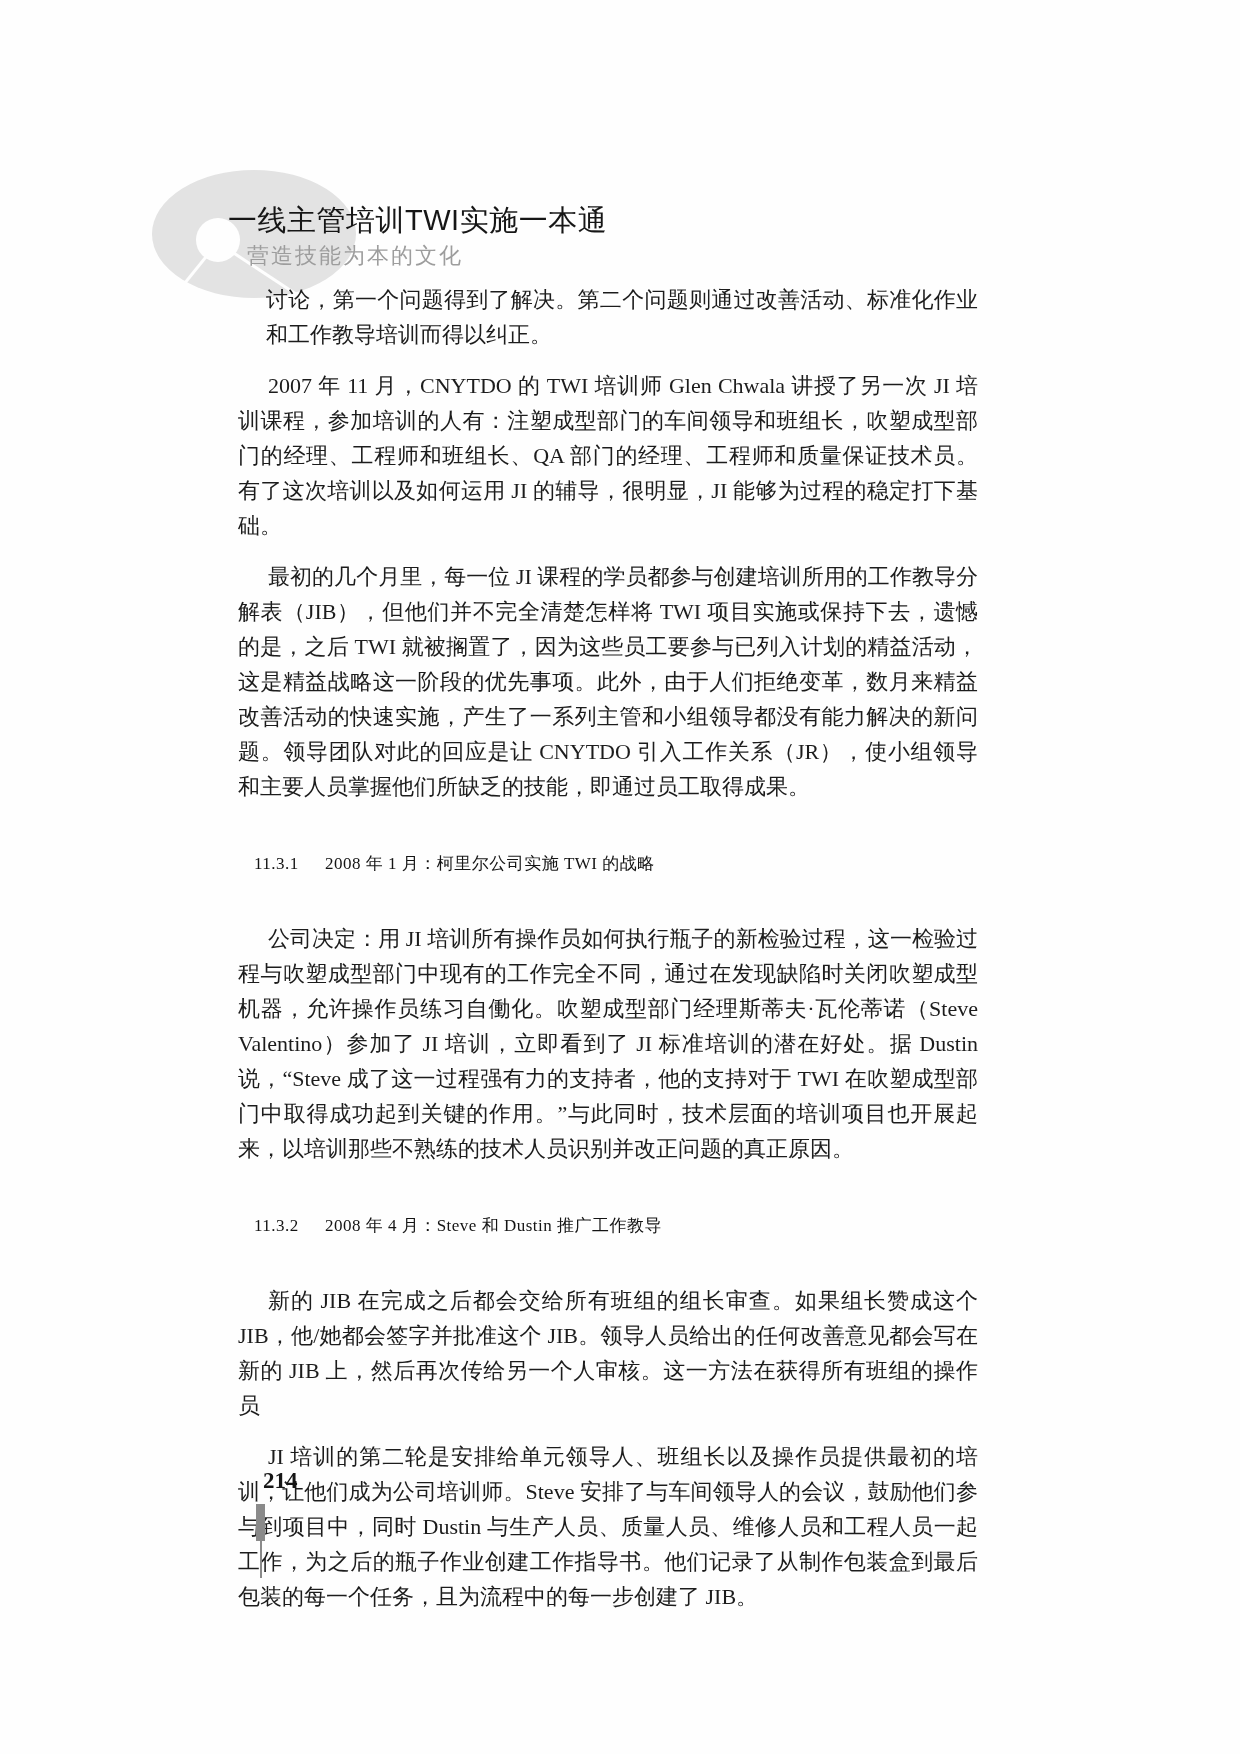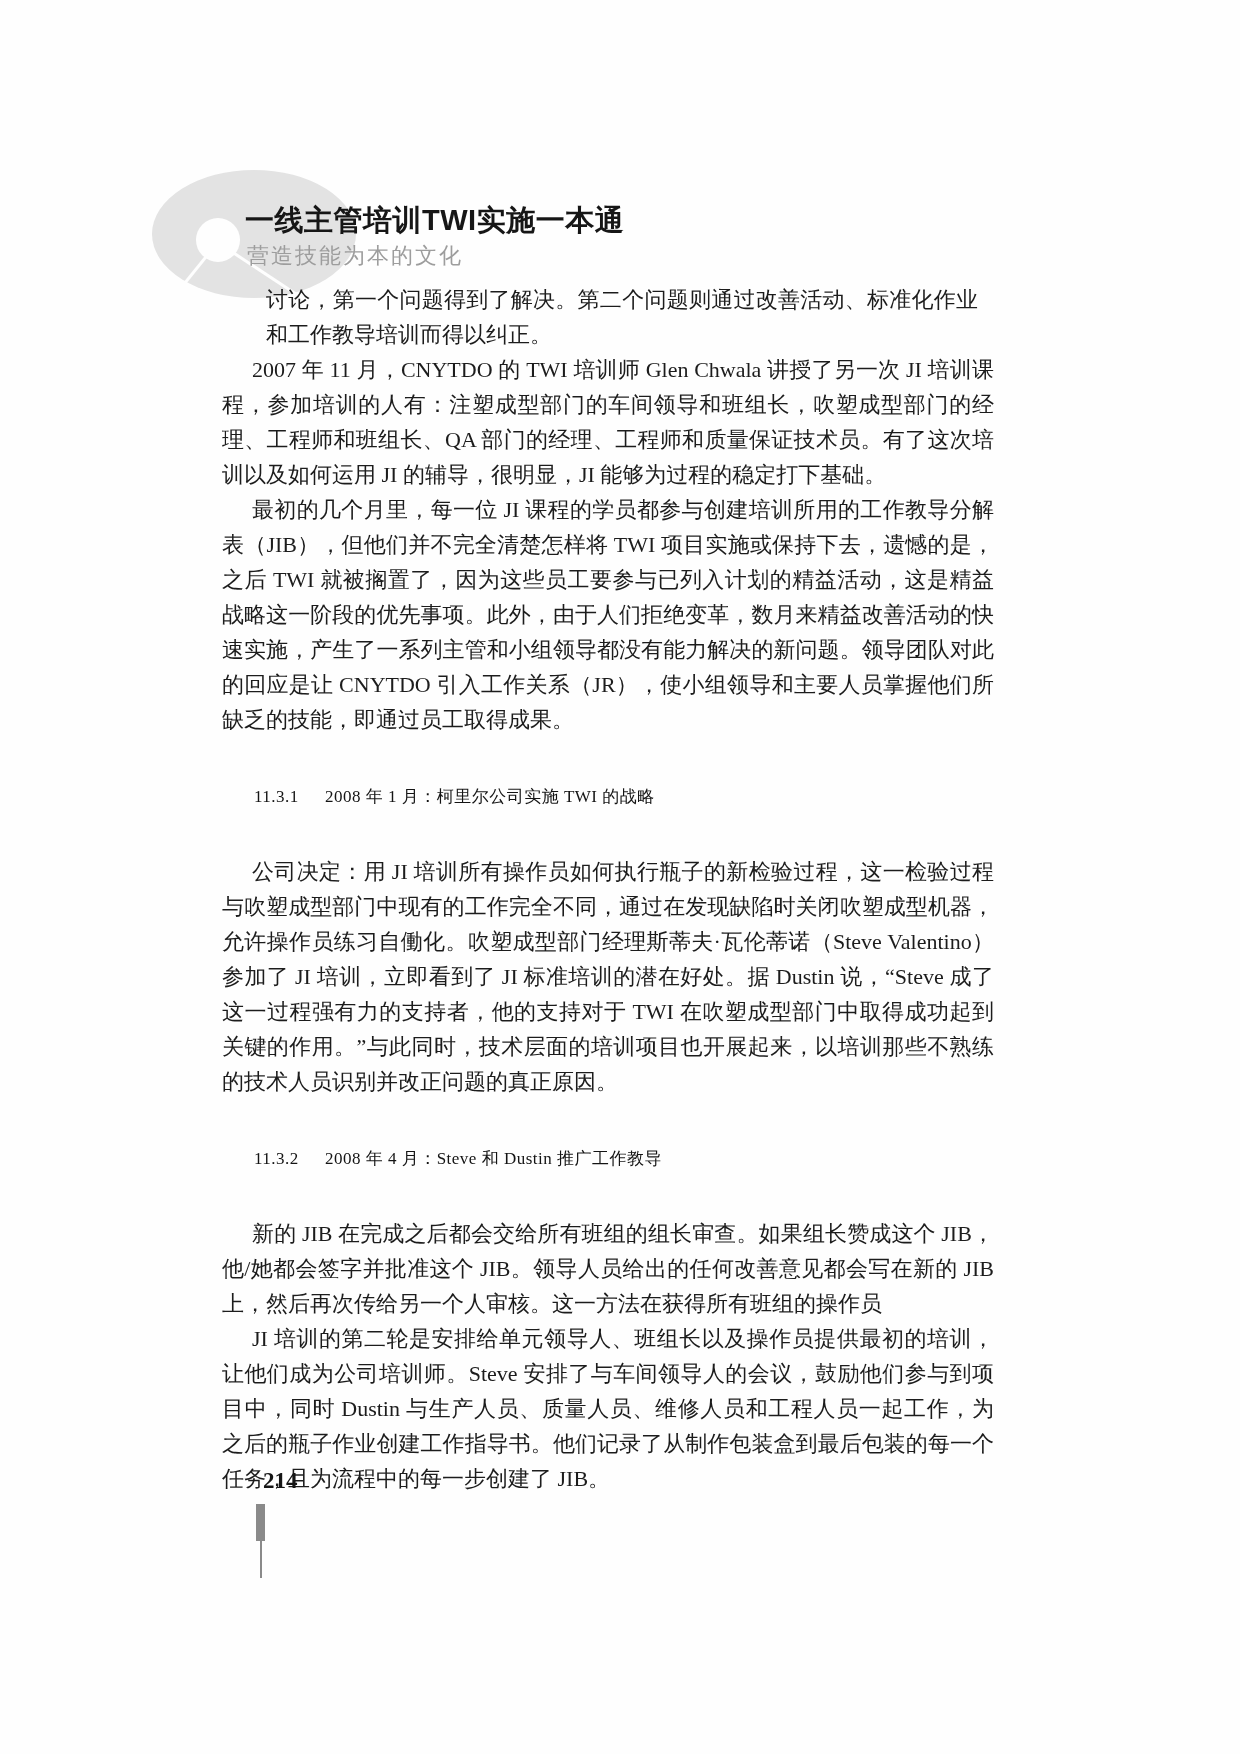--- a/index.html
+++ b/index.html
@@ -8,38 +8,38 @@
     width:1240px;height:1754px;
     background:#fefefe;
     overflow:hidden;
     font-family:"Liberation Serif","DejaVu Serif",serif;
     color:#1c1c1c;
   }
   
   .header{position:absolute;left:0;top:0;width:1240px;height:290px;}
   .logo{position:absolute;left:150px;top:168px;width:208px;height:138px;}
   .book-title{
-    position:absolute;left:245px;top:203px;
+    position:absolute;left:228px;top:203px;
     font-family:"Liberation Sans","DejaVu Sans",sans-serif;
-    font-weight:bold;font-size:29px;line-height:34px;
+    font-weight:normal;font-size:29px;line-height:34px;
     color:#161616;letter-spacing:0.5px;white-space:nowrap;
   }
   .book-subtitle{
     position:absolute;left:247px;top:243px;
     font-family:"Liberation Sans","DejaVu Sans",sans-serif;
     font-weight:normal;font-size:22px;line-height:26px;
     color:#9d9d9d;letter-spacing:2px;white-space:nowrap;text-align:center;
   }
   
   .content{
     position:absolute;left:222px;top:282px;width:772px;
     font-size:22px;line-height:35px;text-align:justify;
     text-justify:inter-ideograph;
   }
-  .para{margin:0;text-indent:30px;}
+  .para{margin:16px;text-indent:30px;}
   .para-cont{margin:0 16px 0 0;padding-left:44px;text-indent:0;}
   .section-heading{
     margin:42px 0 40px 0;padding-left:32px;
     font-size:17px;font-weight:normal;color:#141414;
     letter-spacing:0.5px;white-space:nowrap;
   }
   .section-number{margin-right:26px;}
   
   .page-number{
     position:absolute;left:247px;top:1468px;

